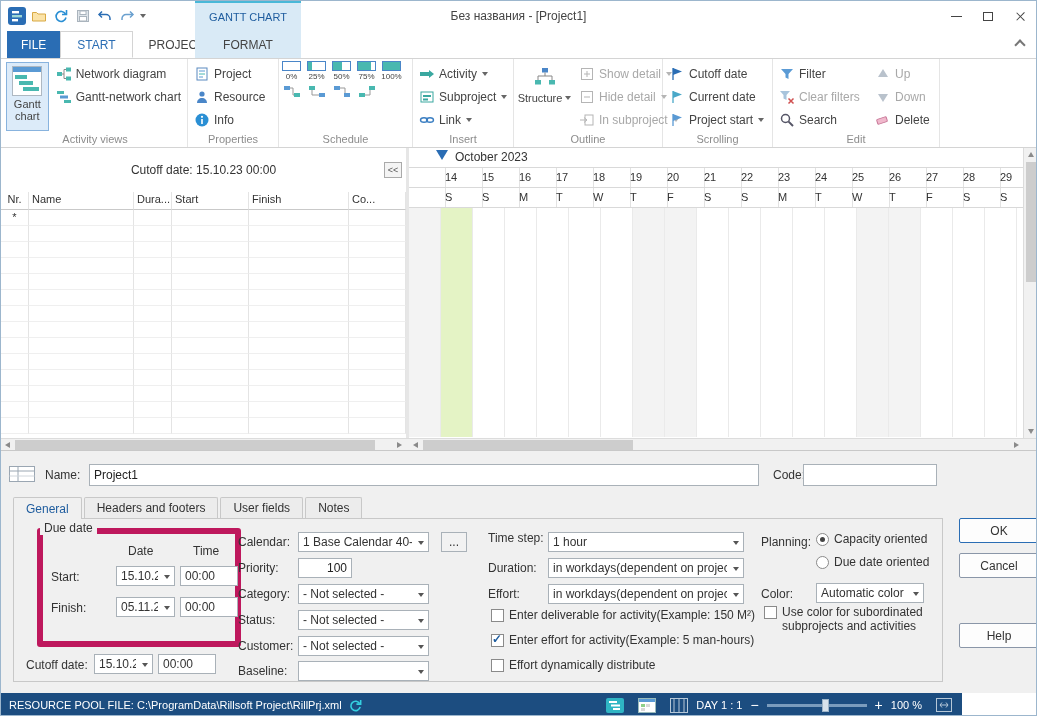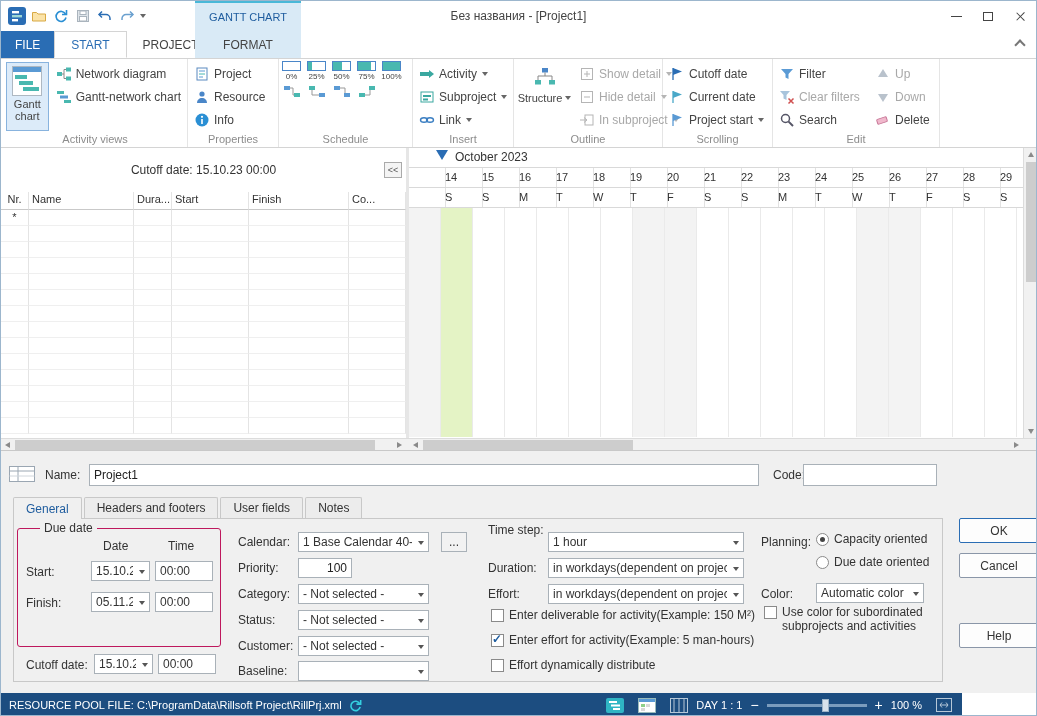--- a/index.html
+++ b/index.html
@@ -21,21 +21,21 @@
   .x-ic::before { transform:rotate(45deg);} .x-ic::after { transform:rotate(-45deg);}
 
   
   .ctx { position:absolute; left:194px; top:0; width:106px; height:57px; background:#d9eaf6; z-index:2; border-top:2px solid #49b8d8; }
   .ctx-l { height:28px; display:flex; align-items:center; justify-content:center; color:#1e5c9e; font-size:11px; }
   .ctx-t { height:27px; display:flex; align-items:center; justify-content:center; color:#444; }
 
   
   .tabrow { position:absolute; left:0; top:30px; width:100%; height:27px; display:flex; }
   .tab { height:27px; display:flex; align-items:center; padding:0 16px; color:#444; }
-  .tab.file { background:#2a6db4; color:#fff; padding:0 14px;text-align:center; }
+  .tab.file { background:#2a6db4; color:#fff; margin-left:6px; padding:0 14px;text-align:center; }
   .tab.start { background:#fff; color:#2a6db4; border:1px solid #d4d4d4; border-bottom:1px solid #fff; position:relative; z-index:3; }
   .chev-collapse { position:absolute; right:12px; top:12px; width:8px; height:8px; border-top:2px solid #777; border-left:2px solid #777; transform:rotate(45deg); }
 
   
   .ribbon { position:absolute; left:0; top:57px; width:100%; height:90px; background:#fff; border-top:1px solid #d4d4d4; border-bottom:1px solid #d4d4d4; display:flex; padding-left:2px; }
   .rg { position:relative; height:100%; border-right:1px solid #e5e5e5; flex:none; }
   .glabel { position:absolute; bottom:2px; left:0; right:0; text-align:center; font-size:11px; color:#8c8c8c; }
   .rg-c { display:flex; padding:3px 3px 0 3px; gap:4px; height:72px; }
   .vstack { display:flex; flex-direction:column; gap:2px; padding-top:1px; }
   .bb { width:55px; display:flex; flex-direction:column; align-items:center; gap:2px; padding-top:3px; font-size:11px; text-align:center; color:#444; border:1px solid transparent; }
@@ -92,21 +92,21 @@
   .hthumb { position:absolute; top:1px; height:10px; background:#cdcdcd; }
 
   
   .dlg { position:absolute; left:0; top:450px; width:1037px; height:242px; background:#f0f0f0; font-size:12px; }
   .abs { position:absolute; }
   .inputbox { position:absolute; height:22px; border:1px solid #a9b1b8; background:#fff; font-family:"Liberation Sans",sans-serif; font-size:12px; padding:0 4px; color:#222; }
   .combo { position:absolute; height:20px; border:1px solid #a9b1b8; background:#fff; display:flex; align-items:center; padding:0 16px 0 4px; overflow:hidden; }
   .combo .ct { white-space:nowrap; overflow:hidden; }
   .combo .ca { position:absolute; right:4px; top:8px; width:0; height:0; border-left:3.5px solid transparent; border-right:3.5px solid transparent; border-top:4.5px solid #555; }
   .fieldbox { position:absolute; height:20px; border:1px solid #a9b1b8; background:#fff; display:flex; align-items:center; padding:0 4px; }
-  .gbx { position:absolute; left:16px; top:77px; width:204px; height:119px; border:1px solid #be185d; border-radius:3px; }
+  .gbx { position:absolute; left:36px; top:77px; width:204px; height:119px; border:6px solid #be185d; border-radius:3px; }
   .gbx-lbl { position:absolute; left:39px; top:70px; background:#f0f0f0; padding:0 4px; }
   .tabs2 { position:absolute; left:12px; top:46px; display:flex; }
   .tab2 { height:21px; display:flex; align-items:center; padding:0 12px; border:1px solid #c8c8c8; border-bottom:none; background:#ececec; margin-right:2px; border-radius:2px 2px 0 0; color:#333; }
   .tab2.active { background:#f0f0f0; color:#1e5c9e; height:22px; position:relative; z-index:2; }
   .panel { position:absolute; left:12px; top:67px; width:930px; height:164px; border:1px solid #c8c8c8; }
   .chk { position:absolute; display:flex; align-items:flex-start; gap:5px; cursor:default; }
   .chk .box { width:13px; height:13px; border:1px solid #8a8a8a; background:#fff; flex:none; position:relative; margin-top:1px; }
   .chk.on .box::after { content:"✓"; position:absolute; left:0px; top:-3px; font-size:12px; color:#1e5c9e; font-weight:bold; }
   .rad { position:absolute; display:flex; align-items:center; gap:5px; }
   .rad .cir { width:13px; height:13px; border:1px solid #8a8a8a; border-radius:50%; background:#fff; position:relative; flex:none; }
@@ -828,21 +828,21 @@
     <div class="combo" style="left:297px;top:185px;width:131px;">
         <span class="ct">- Not selected -</span>
         <span class="ca"></span>
       </div>
     <span class="abs lbl2" style="left:237px;top:213px;">Baseline:</span>
     <div class="combo" style="left:297px;top:210px;width:131px;">
         <span class="ct"></span>
         <span class="ca"></span>
       </div>
 
-    <span class="abs lbl2" style="left:487px;top:72px;">Time step:</span>
+    <span class="abs lbl2" style="left:487px;top:80px;">Time step:</span>
     <div class="combo" style="left:547px;top:81px;width:196px;">
         <span class="ct">1 hour</span>
         <span class="ca"></span>
       </div>
     <span class="abs lbl2" style="left:487px;top:110px;">Duration:</span>
     <div class="combo" style="left:547px;top:107px;width:196px;">
         <span class="ct">in workdays(dependent on project c</span>
         <span class="ca"></span>
       </div>
     <span class="abs lbl2" style="left:487px;top:136px;">Effort:</span>

